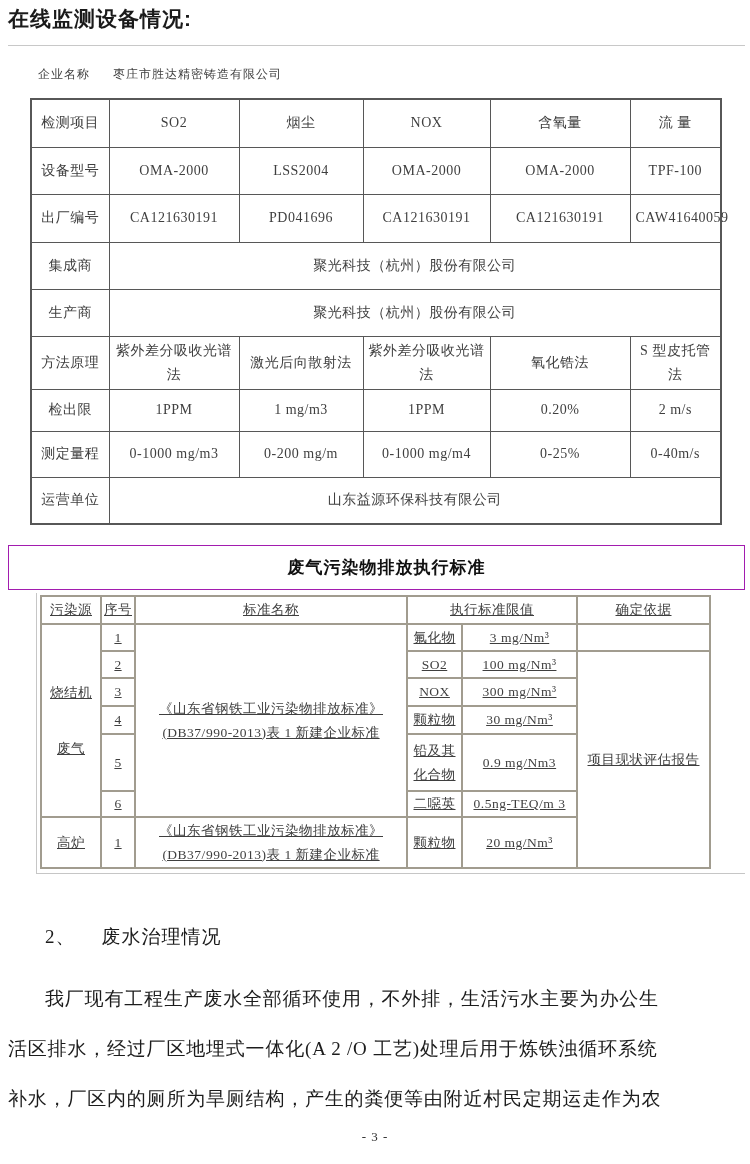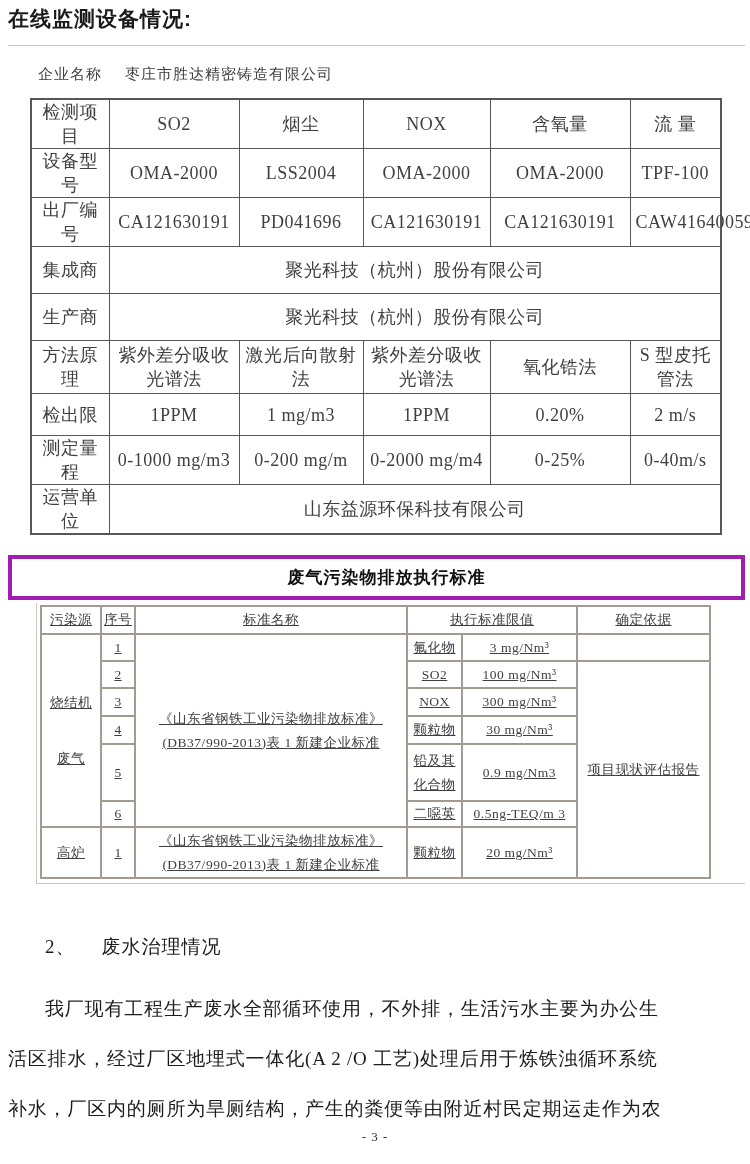--- a/index.html
+++ b/index.html
@@ -14,49 +14,49 @@
   .doc-heading{
     font-family:"Liberation Sans","DejaVu Sans",sans-serif;
     font-weight:bold;font-size:21px;color:#1a1a1a;letter-spacing:1px;
     margin:0;line-height:26px;
   }
   .top-rule{border:none;border-top:1px solid #c8c8c8;margin:13px 0 0 0;}
 
   
   .company-row{
     margin:17px 0 0 30px;display:flex;gap:23px;
-    font-size:15px;color:#3f3f3f;letter-spacing:1px;line-height:22px;
+    font-size:12px;color:#3f3f3f;letter-spacing:1px;line-height:22px;
   }
 
   
   table{border-collapse:collapse;table-layout:fixed;}
   .eq-table{
     margin:13px 0 0 22px;width:690px;
-    border:2px solid #575757;font-size:18px;color:#3f3f3f;
+    border:2px solid #575757;font-size:14px;color:#3f3f3f;
   }
   .eq-table td{
     border:1.5px solid #575757;text-align:center;vertical-align:middle;
     padding:0 5px;line-height:24px;letter-spacing:0.5px;
   }
   .eq-table col.c-label{width:78px;}
   .eq-table col.c1{width:130px;}
   .eq-table col.c2{width:124px;}
   .eq-table col.c3{width:127px;}
   .eq-table col.c4{width:140px;}
   .eq-table col.c5{width:91px;}
   .eq-table tr.h48{height:48px;}
   .eq-table tr.h47{height:47px;}
   .eq-table tr.h53{height:53px;margin-top:13px;}
   .eq-table tr.h42{height:42px;}
   .eq-table tr.h46{height:46px;}
 
   
   .std-title-band{
     margin-top:20px;width:737px;height:45px;box-sizing:border-box;
-    border:4px solid #a21caf;display:flex;align-items:center;justify-content:center;padding-left:20px;
+    border:1px solid #a21caf;display:flex;align-items:center;justify-content:center;padding-left:20px;
   }
   .std-title{
     font-family:"Liberation Sans","DejaVu Sans",sans-serif;
     font-weight:bold;font-size:17px;color:#111;letter-spacing:1px;
   }
   .std-wrap{
     margin:3px 0 0 28px;width:709px;box-sizing:border-box;
     border-left:1px solid #c6c6c6;border-bottom:1px solid #c6c6c6;
     padding:2px 0 4px 3px;
     text-decoration:underline;
@@ -170,21 +170,21 @@
         <td>1PPM</td>
         <td>1 mg/m3</td>
         <td>1PPM</td>
         <td>0.20%</td>
         <td>2 m/s</td>
       </tr>
       <tr class="h46">
         <td>测定量程</td>
         <td>0-1000 mg/m3</td>
         <td>0-200 mg/m</td>
-        <td>0-2000 mg/m4</td>
+        <td>0-1000 mg/m4</td>
         <td>0-25%</td>
         <td>0-40m/s</td>
       </tr>
       <tr class="h47">
         <td>运营单位</td>
         <td colspan="5">山东益源环保科技有限公司</td>
       </tr>
     </tbody>
   </table>
 

